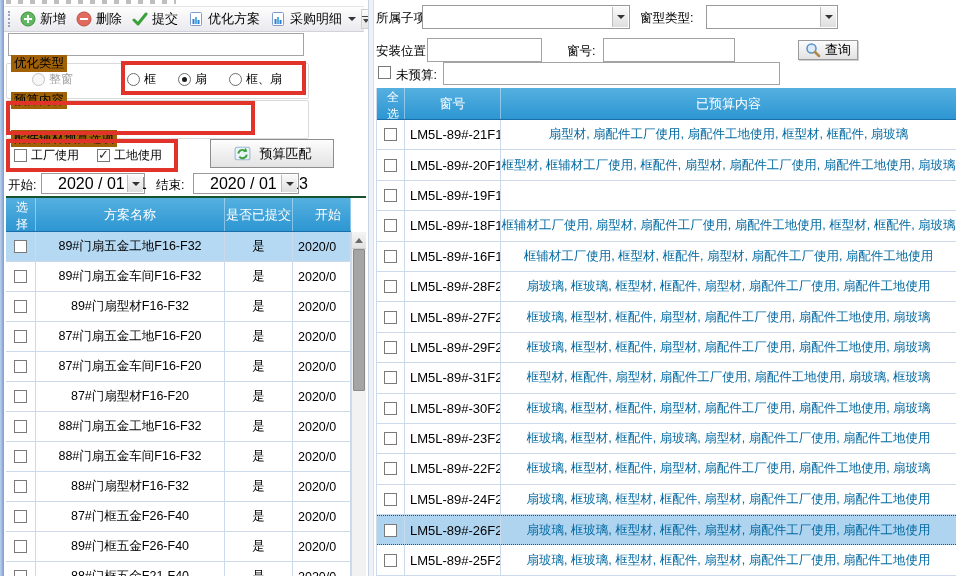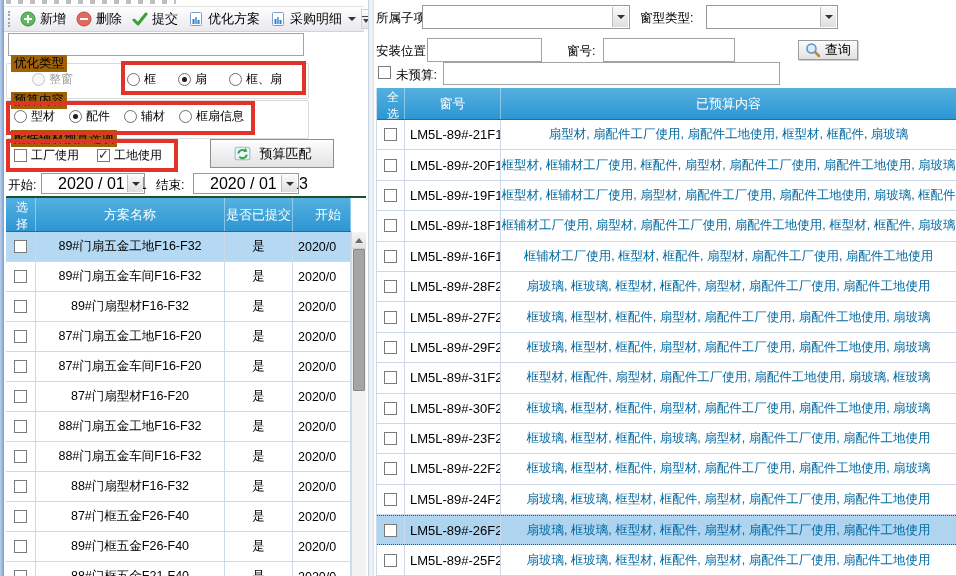--- a/index.html
+++ b/index.html
@@ -189,38 +189,20 @@
         <span class="lbl">扇</span>
     </span>
     <span class="opt st-off">
       <span class="radio"></span>
         <span class="lbl">框、扇</span>
     </span>
   </div>
 
   <div class="gbox g2box"></div>
   <span class="glabel gl2">预算内容</span>
-  <div class="g2row">
-    <span class="opt st-off">
-      <span class="radio"></span>
-        <span class="lbl">型材</span>
-    </span>
-    <span class="opt st-on">
-      <span class="radio"></span>
-        <span class="lbl">配件</span>
-    </span>
-    <span class="opt st-off">
-      <span class="radio"></span>
-        <span class="lbl">辅材</span>
-    </span>
-    <span class="opt st-off">
-      <span class="radio"></span>
-        <span class="lbl">框扇信息</span>
-    </span>
-  </div>
 
   <span class="glabel gl3">配件辅材预算选项</span>
   <div class="g3row">
     <span class="opt">
       <span class="cbx"></span>
       <span class="lbl">工厂使用</span>
     </span>
     <span class="opt">
       <span class="cbx on"></span>
       <span class="lbl">工地使用</span>
@@ -430,21 +412,20 @@
             <span class="cbx"></span>
           </div>
           <div class="rcell win">LM5L-89#-20F18</div>
           <div class="rcell content">框型材, 框辅材工厂使用, 框配件, 扇型材, 扇配件工厂使用, 扇配件工地使用, 扇玻璃</div>
         </div>
         <div class="rrow">
           <div class="rcell sel">
             <span class="cbx"></span>
           </div>
           <div class="rcell win">LM5L-89#-19F17</div>
-          <div class="rcell content">框型材, 框辅材工厂使用, 扇型材, 扇配件工厂使用, 扇配件工地使用, 扇玻璃, 框配件</div>
         </div>
         <div class="rrow">
           <div class="rcell sel">
             <span class="cbx"></span>
           </div>
           <div class="rcell win">LM5L-89#-18F16</div>
           <div class="rcell content">框辅材工厂使用, 扇型材, 扇配件工厂使用, 扇配件工地使用, 框型材, 框配件, 扇玻璃</div>
         </div>
         <div class="rrow">
           <div class="rcell sel">

